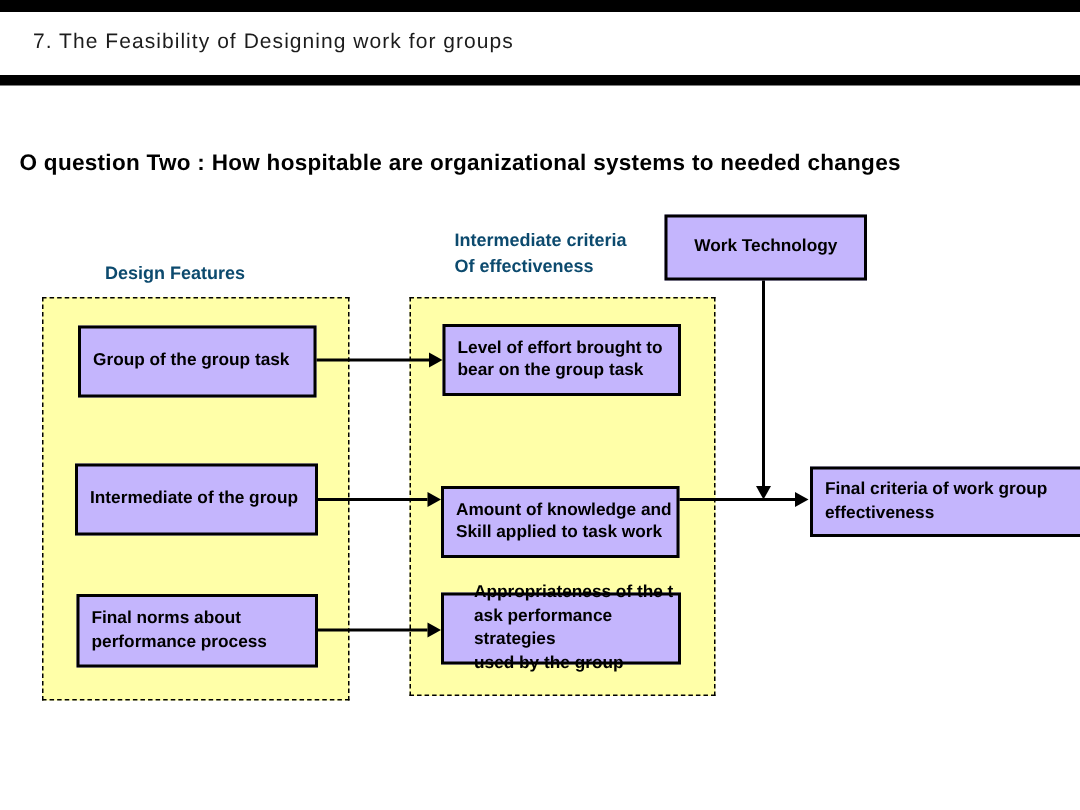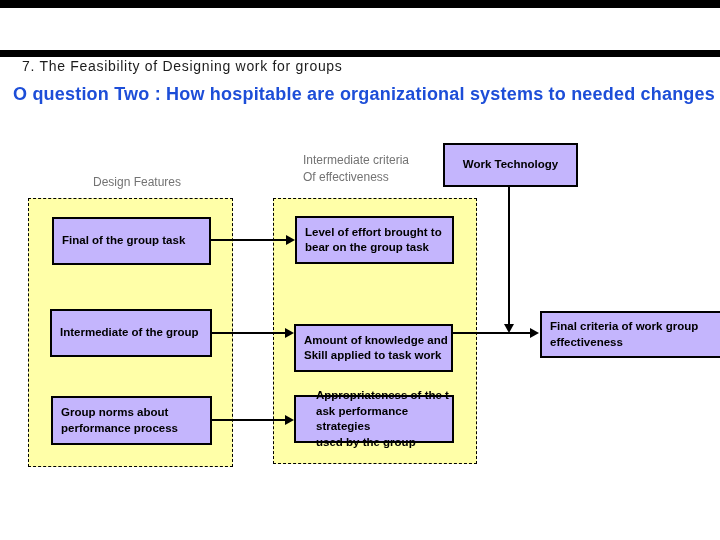--- a/index.html
+++ b/index.html
@@ -6,35 +6,34 @@
   html, body { width: 720px; height: 540px; background: #ffffff; }
   body { font-family: "Liberation Sans", sans-serif; position: relative; overflow: hidden; }
 
   #slide { position: absolute; top: 0; left: 0; width: 720px; height: 540px; background: #ffffff; }
 
   .top-bar { position: absolute; left: 0; top: 0; width: 720px; height: 8px; background: #000; }
   .page-title {
     position: absolute; left: 22px; top: 19px;
     font-size: 14px; font-weight: 400; color: #1c1c1c; letter-spacing: 0.7px;
     white-space: nowrap;
-    margin-top: 39px;
   }
   .rule { position: absolute; left: 0; top: 50px; width: 720px; height: 7px; background: #000; }
 
   .question {
-    position: absolute; left: 13px; top: 84px;
-    font-size: 18px; font-weight: 700; color: #1d4ed8; letter-spacing: 0.2px;
+    position: absolute; left: 13px; top: 100px;
+    font-size: 15px; font-weight: 700; color: #000000; letter-spacing: 0.2px;
     white-space: nowrap;
   }
 
   .col-header {
-    position: absolute; font-size: 12px; font-weight: 400; color: #737373;
+    position: absolute; font-size: 12px; font-weight: 700; color: #0c4a6e;
     line-height: 17px; white-space: pre-line;
   }
-  .hdr-design { left: 70px; top: 174px; margin-left: 23px; }
+  .hdr-design { left: 70px; top: 174px; }
   .hdr-inter  { left: 303px; top: 152px; }
 
   .dashed-container {
     position: absolute; background: #FFFFA8; border: 1px dashed #000;
   }
   .container-left { left: 28px;  top: 198px; width: 205px; height: 269px; }
   .container-mid  { left: 273px; top: 198px; width: 204px; height: 266px; }
 
   .node {
     position: absolute; background: #c4b5fd; border: 2px solid #000;
@@ -77,23 +76,23 @@
 
   <div class="col-header hdr-design">Design Features</div>
   <div class="col-header hdr-inter">Intermediate criteria
 Of effectiveness</div>
 
   <div class="dashed-container container-left"></div>
   <div class="dashed-container container-mid"></div>
 
   <div class="node box-worktech">Work Technology</div>
 
-  <div class="node box-l1">Final of the group task</div>
+  <div class="node box-l1">Group of the group task</div>
   <div class="node box-l2">Intermediate of the group</div>
-  <div class="node box-l3">Group norms about
+  <div class="node box-l3">Final norms about
 performance process</div>
 
   <div class="node box-m1">Level of effort brought to
 bear on the group task</div>
   <div class="node box-m2">Amount of knowledge and
 Skill applied to task work</div>
   <div class="node box-m3">Appropriateness of the t
 ask performance strategies
 used by the group</div>
 

